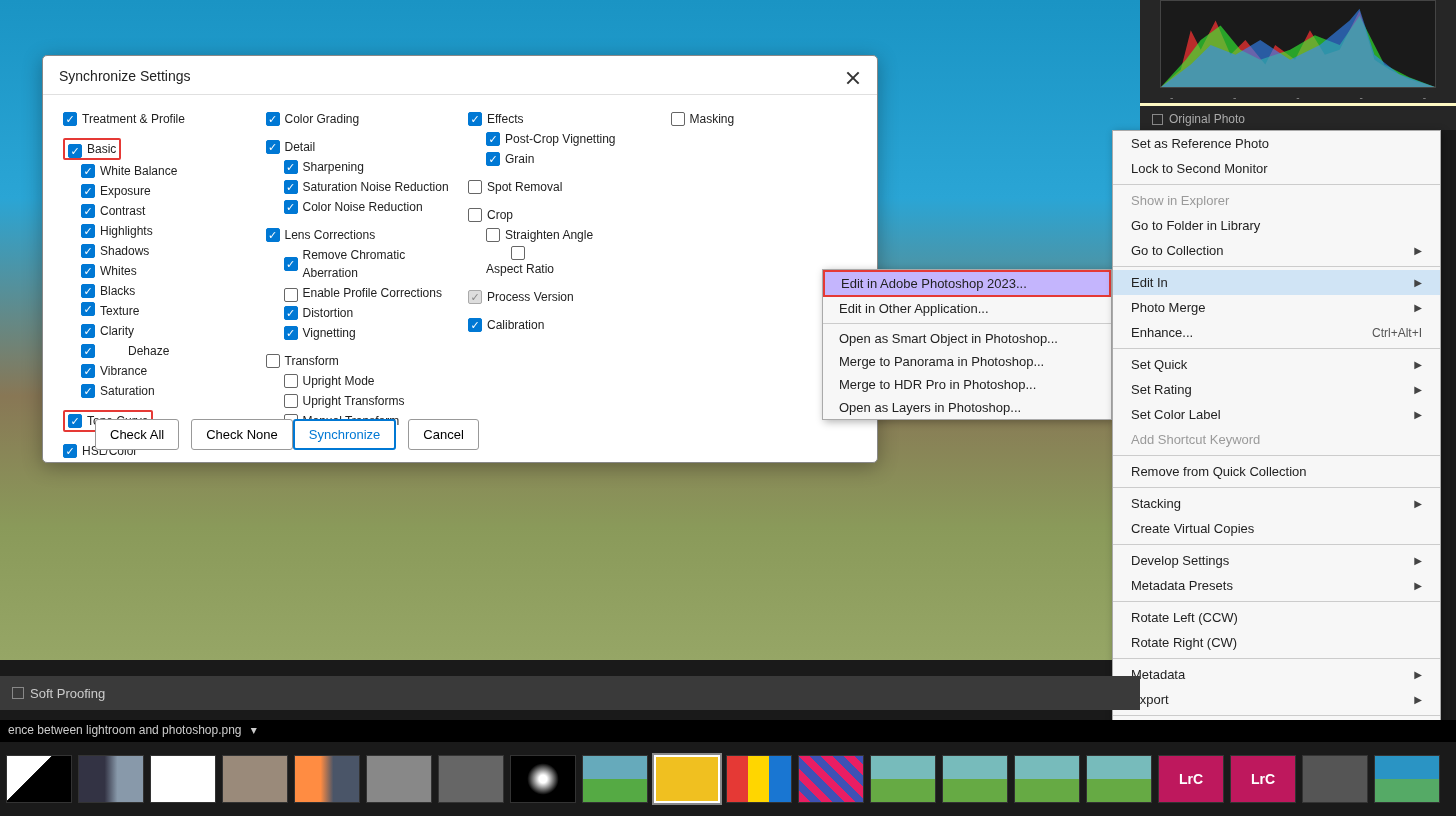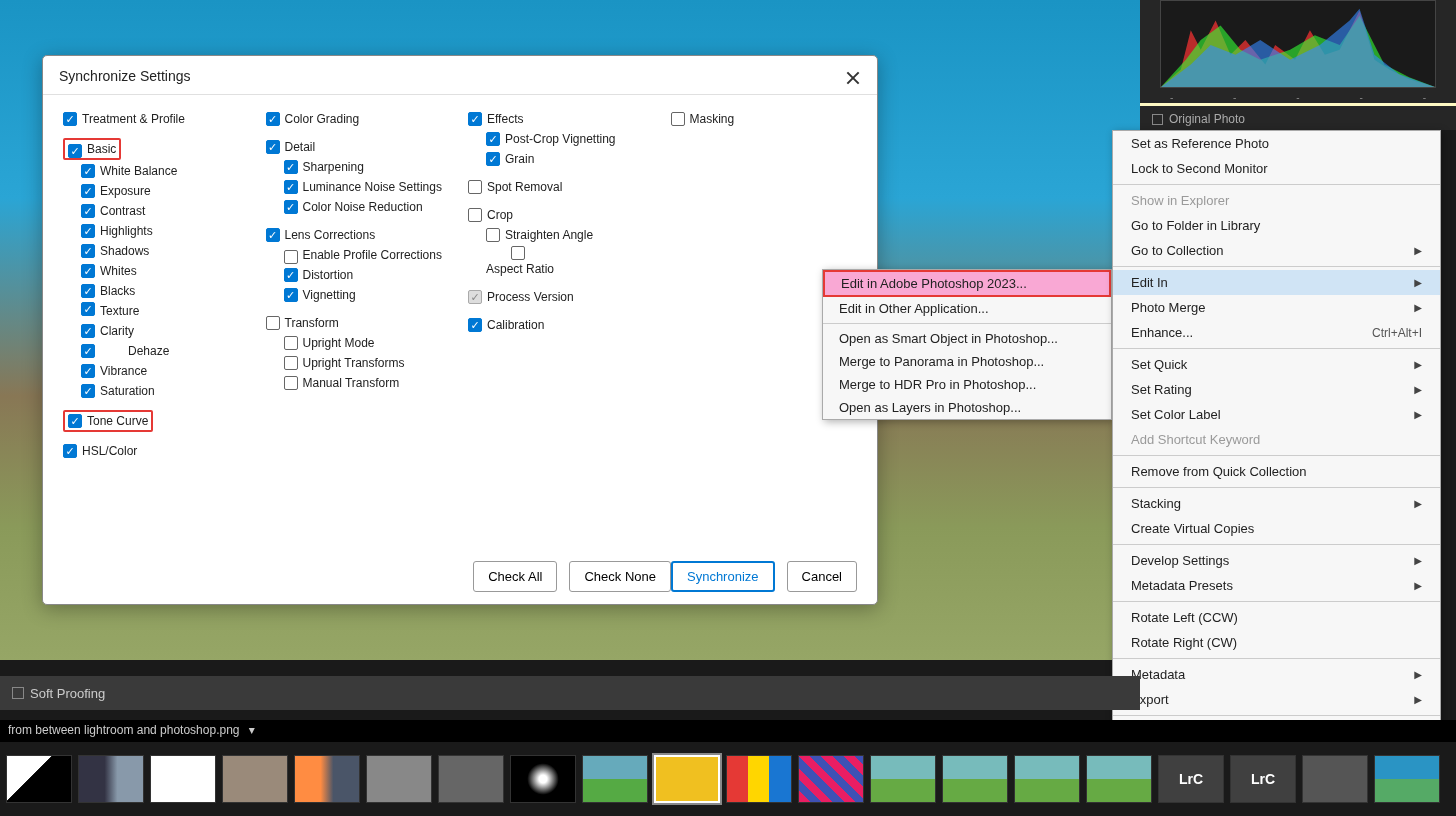--- a/index.html
+++ b/index.html
@@ -1,45 +1,45 @@
 <!DOCTYPE html>
 <html><head>
 <meta charset="utf-8">
 <style>
 * { margin: 0; padding: 0; box-sizing: border-box; font-family: "Segoe UI", Arial, sans-serif; }
 body { width: 1456px; height: 816px; background: #1a1a1a; overflow: hidden; position: relative; }
 
 .photo-area { position: absolute; left: 0; top: 0; width: 1140px; height: 660px; background: linear-gradient(to bottom, #1a94c4 0%, #2aa5d5 30%, #887755 60%, #8a9a5a 80%, #96a666 100%); }
 
-.dialog { position: absolute; left: 42px; top: 55px; width: 836px; height: 550px; background: #fff; border: 1px solid #888; border-radius: 5px; box-shadow: 0 4px 20px rgba(0,0,0,0.3); }
+.dialog { position: absolute; left: 42px; top: 55px; width: 836px; height: 408px; background: #fff; border: 1px solid #888; border-radius: 5px; box-shadow: 0 4px 20px rgba(0,0,0,0.3); }
 .dialog-title { padding: 12px 16px 10px; font-size: 14px; color: #222; border-bottom: 1px solid #e0e0e0; }
 .dialog-close { position: absolute; right: 14px; top: 12px; width: 20px; height: 20px; cursor: pointer; }
 .dialog-close::before, .dialog-close::after { content: ''; position: absolute; left: 9px; top: 2px; width: 2px; height: 16px; background: #333; }
 .dialog-close::before { transform: rotate(45deg); }
 .dialog-close::after { transform: rotate(-45deg); }
 .dialog-body { padding: 15px 20px; display: flex; gap: 16px; }
 .col { flex: 1; }
 .chk-row { display: flex; align-items: center; margin-bottom: 2px; font-size: 12px; color: #222; line-height: 18px; }
 .chk-row.lvl1 { margin-left: 0; }
 .chk-row.lvl2 { margin-left: 18px; }
 .chk { width: 14px; height: 14px; border: 1px solid #666; border-radius: 2px; margin-right: 5px; display: inline-flex; align-items: center; justify-content: center; flex-shrink: 0; }
 .chk.on { background: #0078d4; border-color: #0078d4; color: #fff; }
 .chk.off { background: #fff; }
 .chk.disabled { background: #ddd; border-color: #aaa; }
 .chk.on::after { content: '✓'; font-size: 11px; color: #fff; line-height: 1; }
 .chk.disabled::after { content: '✓'; font-size: 11px; color: #888; line-height: 1; }
 .highlight-red { border: 2px solid #e53935; border-radius: 2px; padding: 0px 3px; display: inline-flex; align-items: center; }
-.dialog-footer { position: absolute; bottom: 12px; left: 20px; right: 20px; display: flex; justify-content: flex-end; padding-left: 32px; }
+.dialog-footer { position: absolute; bottom: 12px; left: 20px; right: 20px; display: flex; justify-content: flex-start; padding-left: 32px; }
 .btn { padding: 6px 14px; border: 1px solid #999; background: #fff; font-size: 13px; border-radius: 3px; cursor: pointer; }
 .btn.primary { border: 2px solid #0078d4; color: #0078d4; }
 .footer-left, .footer-right { display: flex; gap: 12px; }
 
 .context-menu1 { position: absolute; left: 822px; top: 269px; width: 290px; background: #f7f7f7; border: 1px solid #aaa; box-shadow: 2px 2px 8px rgba(0,0,0,0.3); font-size: 13px; }
 .context-menu1 .mi { padding: 4px 16px; color: #222; cursor: pointer; }
-.context-menu1 .mi.hi { background: #f9a8d4; border: 2px solid #e53935; }
+.context-menu1 .mi.hi { background: #c4b5fd; border: 2px solid #e53935; }
 .context-menu1 .sep { height: 1px; background: #ccc; margin: 3px 0; }
 
 .context-menu2 { position: absolute; left: 1112px; top: 130px; width: 329px; background: #f7f7f7; border: 1px solid #aaa; box-shadow: 2px 2px 8px rgba(0,0,0,0.3); font-size: 13px; }
 .context-menu2 .mi { padding: 5px 18px; color: #222; display: flex; justify-content: space-between; align-items: center; cursor: pointer; }
 .context-menu2 .mi.disabled { color: #9a9a9a; }
 .context-menu2 .mi.highlight { background: #d0e4f5; }
 .context-menu2 .sep { height: 1px; background: #ccc; margin: 3px 0; }
 .context-menu2 .arrow { font-size: 10px; color: #444; }
 .context-menu2 .shortcut { color: #555; font-size: 12px; }
 
@@ -66,21 +66,21 @@
 .thumb.t7 { background: #666; }
 .thumb.t8 { background: radial-gradient(circle, #fff 10%, #000 40%); }
 .thumb.t9 { background: linear-gradient(to bottom, #6ab 50%, #5a4 50%); }
 .thumb.t10 { background: #f0c020; border: 2px solid #fff; }
 .thumb.t11 { background: linear-gradient(90deg, #e53935 33%, #ffd600 33% 66%, #1976d2 66%); }
 .thumb.t12 { background: repeating-linear-gradient(45deg, #e91e63 0 8px, #3f51b5 8px 16px); }
 .thumb.t13 { background: linear-gradient(to bottom, #7bb 50%, #6a4 50%); }
 .thumb.t14 { background: linear-gradient(to bottom, #7bb 50%, #6a4 50%); }
 .thumb.t15 { background: linear-gradient(to bottom, #7bb 50%, #6a4 50%); }
 .thumb.t16 { background: linear-gradient(to bottom, #7bb 50%, #6a4 50%); }
-.thumb.lrc { background: #404040; color: #fff; display: flex; align-items: center; justify-content: center; font-weight: bold; font-size: 14px; }
+.thumb.lrc { background: #be185d; color: #fff; display: flex; align-items: center; justify-content: center; font-weight: bold; font-size: 14px; }
 .thumb.t19 { background: #555; }
 .thumb.t20 { background: linear-gradient(to bottom, #2a94c4 50%, #5a6 50%); }
 </style>
 </head>
 <body>
 
 <div class="photo-area"></div>
 
 <div class="dialog">
   <div class="dialog-title">Synchronize Settings</div>
@@ -203,34 +203,40 @@
         </div>
         <div class="chk-row lvl2">
           <span style="display: inline-flex; align-items: center;">
             <span class="chk on"></span>
             <span>Sharpening</span>
           </span>
         </div>
         <div class="chk-row lvl2">
           <span style="display: inline-flex; align-items: center;">
             <span class="chk on"></span>
-            <span>Luminance Noise Settings</span>
+            <span>Saturation Noise Reduction</span>
           </span>
         </div>
         <div class="chk-row lvl2">
           <span style="display: inline-flex; align-items: center;">
             <span class="chk on"></span>
             <span>Color Noise Reduction</span>
           </span>
         </div>
         <div style="height: 8px;"></div>
         <div class="chk-row lvl1">
           <span style="display: inline-flex; align-items: center;">
             <span class="chk on"></span>
             <span>Lens Corrections</span>
+          </span>
+        </div>
+        <div class="chk-row lvl2">
+          <span style="display: inline-flex; align-items: center;">
+            <span class="chk on"></span>
+            <span>Remove Chromatic Aberration</span>
           </span>
         </div>
         <div class="chk-row lvl2">
           <span style="display: inline-flex; align-items: flex-end;">
             <span class="chk off"></span>
             <span>Enable Profile Corrections</span>
           </span>
         </div>
         <div class="chk-row lvl2">
           <span style="display: inline-flex; align-items: center;">
@@ -478,21 +484,21 @@
       <span class="arrow">▶</span>
     </div>
   </div>
 
 <div class="soft-proof">
   <span class="box"></span>
   <span>Soft Proofing</span>
 </div>
 
 <div class="filename-bar">
-  <span>from between lightroom and photoshop.png</span>
+  <span>ence between lightroom and photoshop.png</span>
   <span style="margin-left:6px;">▾</span>
 </div>
 
 <div class="filmstrip" id="filmstrip">
     <div class="thumb t1"></div>
     <div class="thumb t2"></div>
     <div class="thumb t3"></div>
     <div class="thumb t4"></div>
     <div class="thumb t5"></div>
     <div class="thumb t6"></div>

